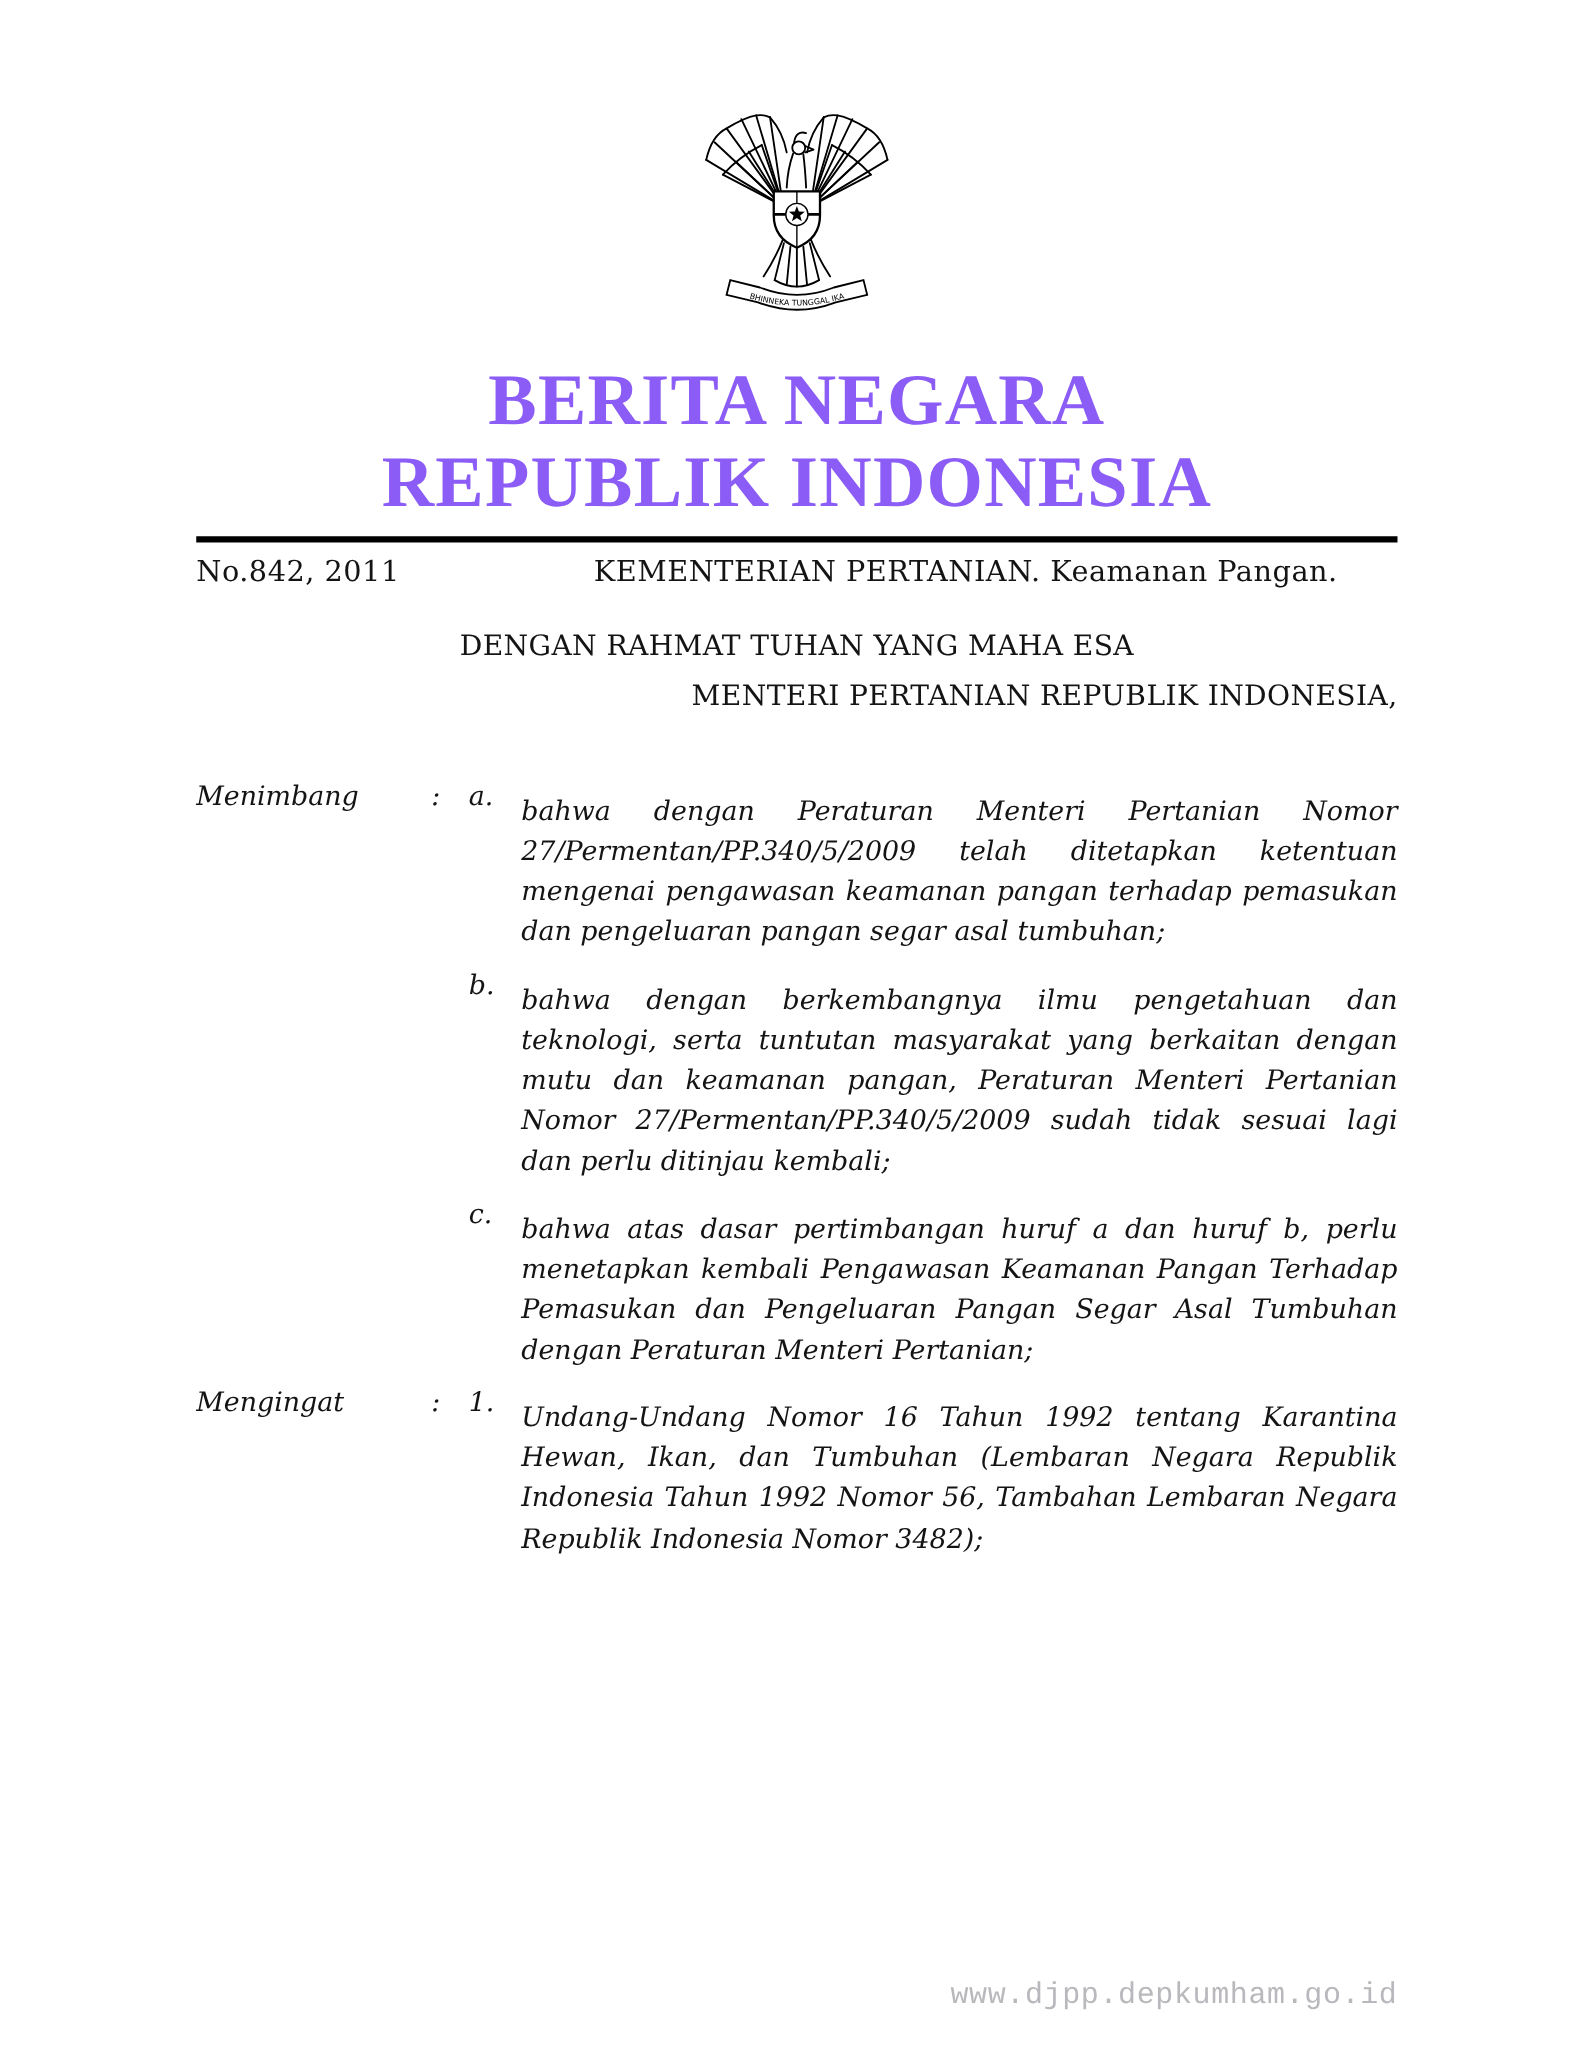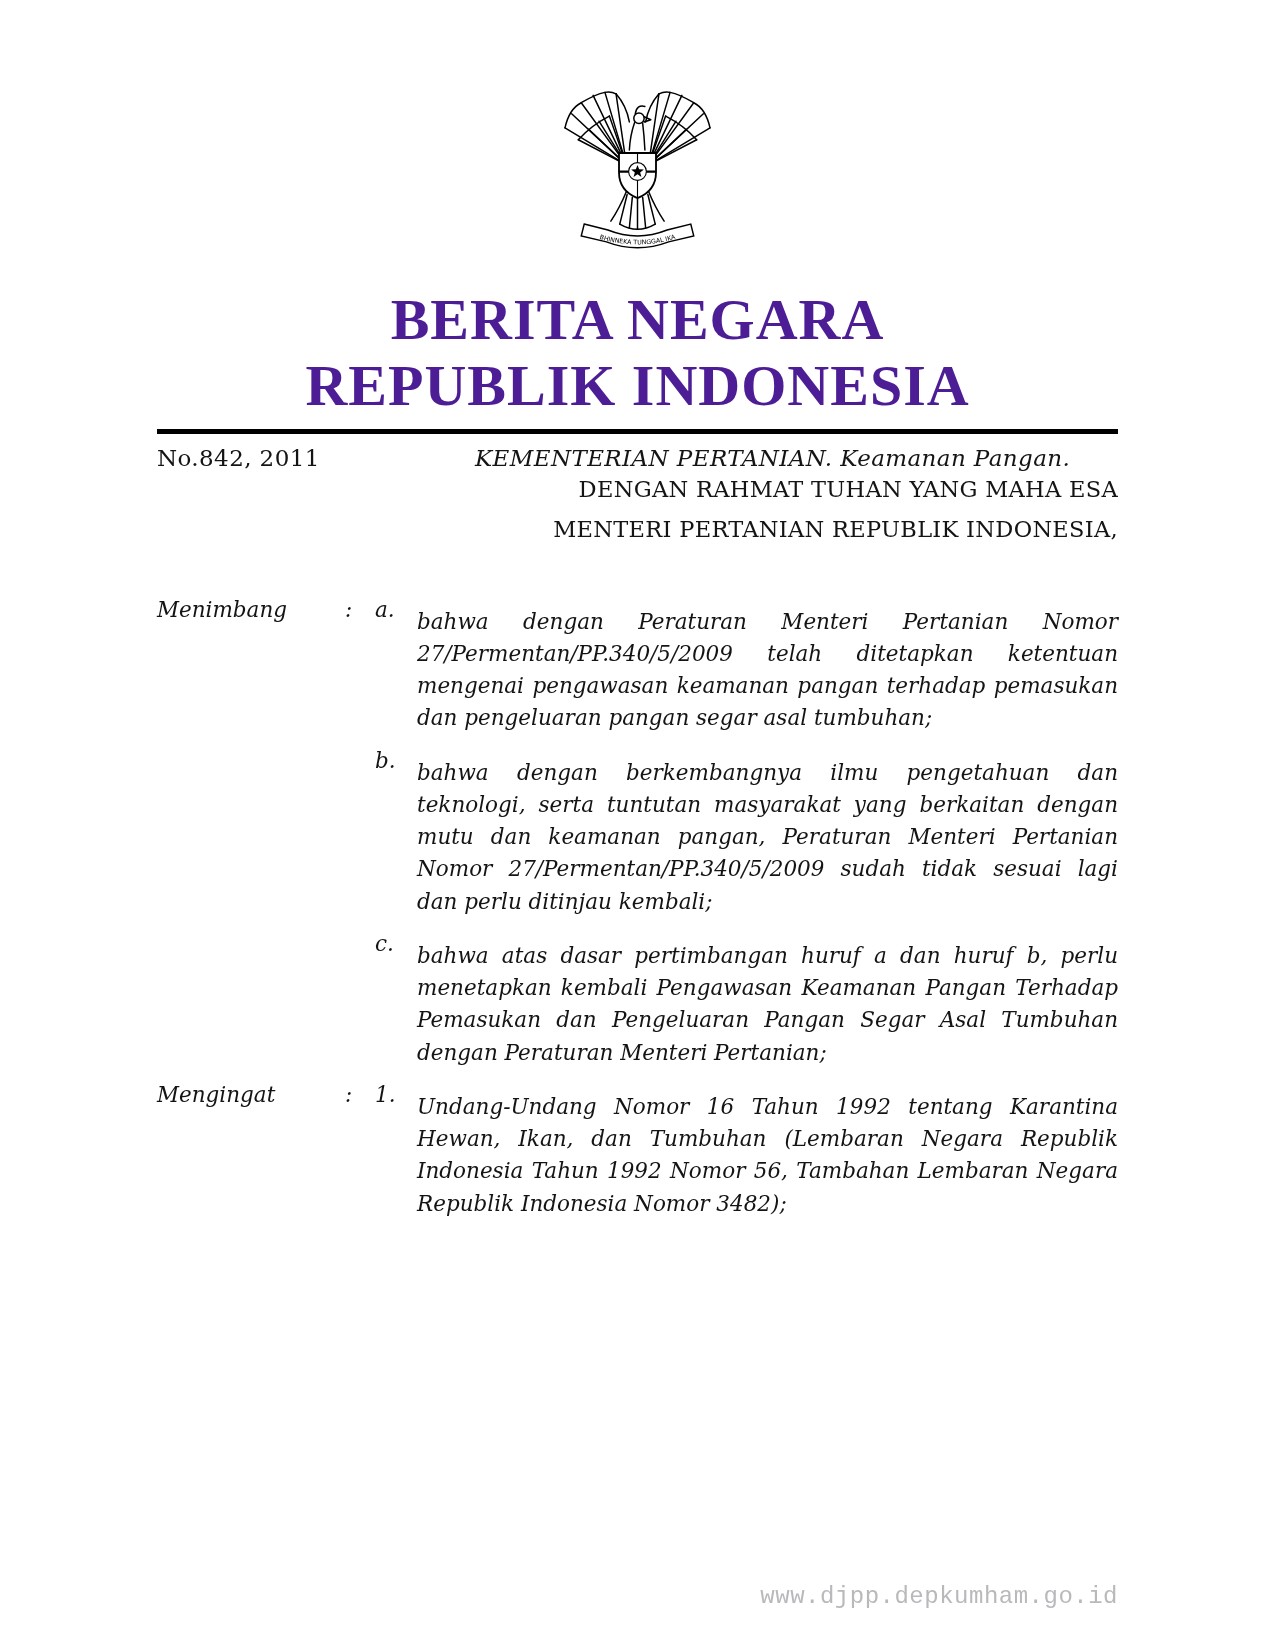--- a/index.html
+++ b/index.html
@@ -20,43 +20,43 @@
   .emblem { padding-top:82px; text-align:center; }
 
   .masthead {
     margin-top:16px;
     text-align:center;
     font-family:"Liberation Serif", serif;
     font-weight:bold;
     font-size:58px;
     line-height:1.14;
     letter-spacing:1px;
-    color:#4c1d95;
+    color:#8b5cf6;
   }
 
   .rule { height:5px; background:#000; margin-top:10px; }
 
   .gazette-row {
     display:flex;
     margin-top:8px;
     font-size:23px;
     line-height:1.45;
     letter-spacing:0.4px;
   }
   .gazette-number { width:318px; flex:none; }
-  .gazette-subject { flex:1;font-style:italic; }
+  .gazette-subject { flex:1; }
 
   .doc-title {
     margin-top:46px;
     text-align:center;
     font-size:22.5px;
     line-height:1.45;
     letter-spacing:0.3px;
   }
-  .invocation { text-align:right; font-size:22.5px; letter-spacing:0.3px; }
+  .invocation { margin-top:28px; text-align:center; font-size:22.5px; letter-spacing:0.3px; }
   .authority  { margin-top:14px; text-align:right; font-size:22.5px; letter-spacing:0.3px; }
 
   .clauses { margin-top:52px; font-size:21.5px; line-height:1.5;font-style:italic; }
   .clause { display:flex; margin-bottom:10px; }
   .c-label  { width:188px; flex:none; }
   .c-colon  { width:30px;  flex:none; }
   .c-marker { width:42px;  flex:none; }
   .c-text   { flex:1; text-align:justify;margin-top:12px; }
 
   .footer-watermark {

